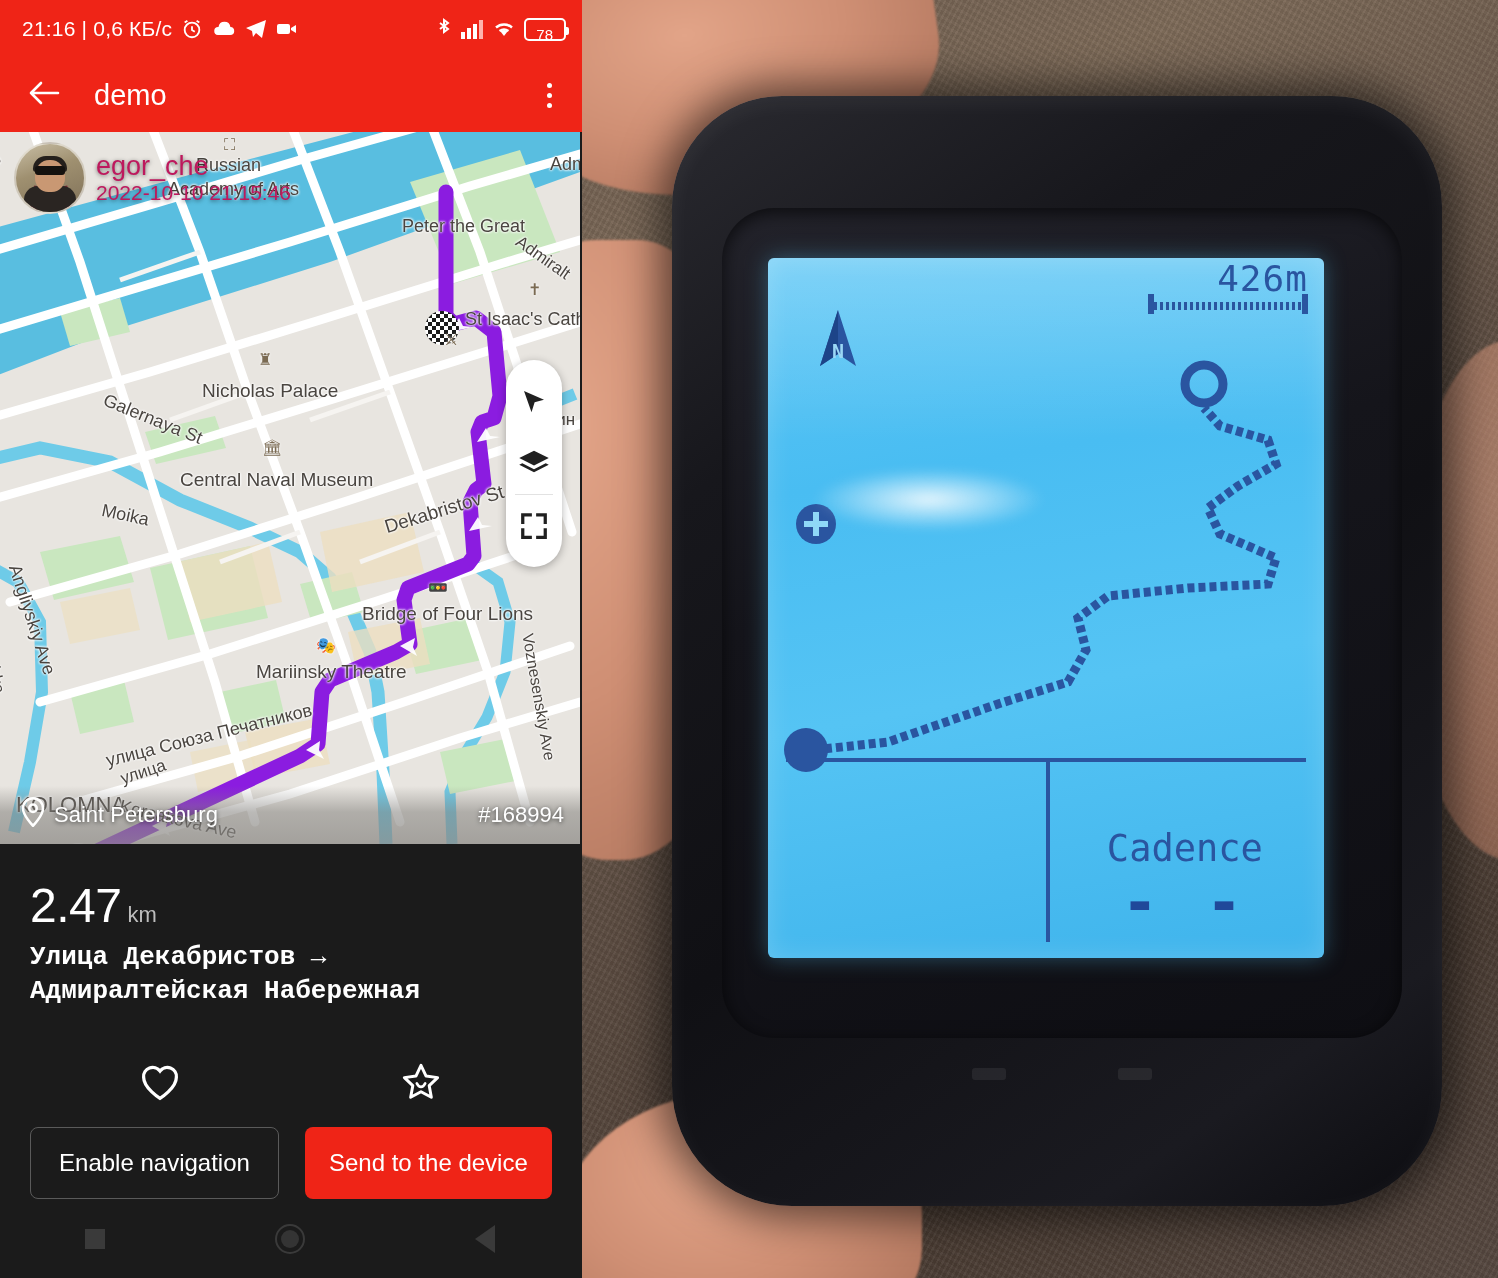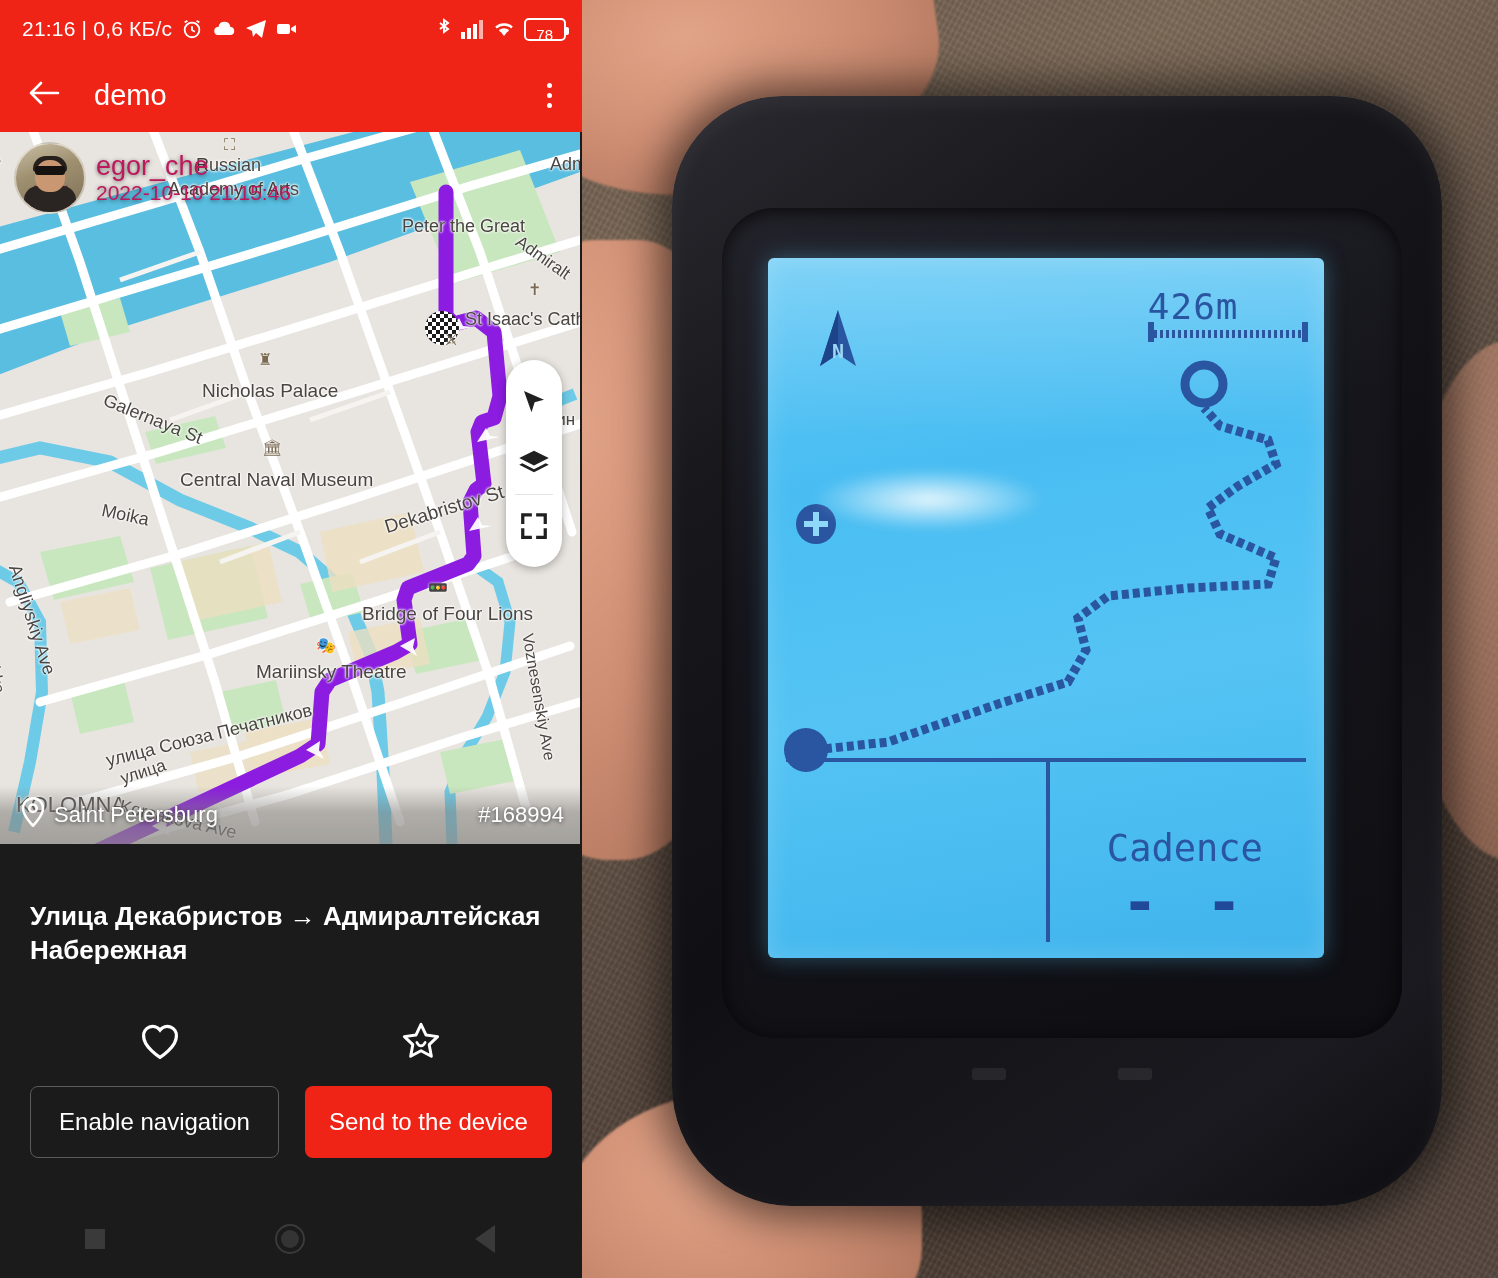--- a/index.html
+++ b/index.html
@@ -85,21 +85,21 @@
     background: linear-gradient(to bottom, rgba(110,110,110,0) 0%, rgba(130,128,124,.55) 45%, rgba(140,138,134,.75) 100%);
   }
   .place { display: flex; align-items: center; gap: 8px; color: #fff; font-size: 22px; text-shadow: 0 1px 4px rgba(0,0,0,.6); }
   .track-id { color: #fff; font-size: 22px; text-shadow: 0 1px 4px rgba(0,0,0,.6); }
 
   
   .info-panel { background: #1b1b1b; padding: 34px 30px 0 30px; height: 380px; position: relative; }
   .distance { color: #fff; display: flex; align-items: baseline; gap: 6px; }
   .distance .val { font-size: 48px; font-weight: 500; letter-spacing: -.5px; }
   .distance .unit { font-size: 22px; color: #bdbdbd; }
-  .route-name { color: #fff; font-size: 26px; font-weight: 700; line-height: 1.3; margin-top: 22px; max-width: 520px; }
+  .route-name { color: #fff; font-size: 26px; font-weight: 700; line-height: 1.3; margin-top: 8px; max-width: 520px; font-family: Liberation Mono, monospace; }
   .actions-row { display: flex; margin-top: 40px; }
   .action-btn { flex: 1; display: flex; align-items: center; justify-content: center; height: 70px; }
   .buttons-row { display: flex; gap: 26px; margin-top: 8px; }
   .btn {
     height: 72px; border-radius: 8px; display: flex; align-items: center; justify-content: center;
     font-size: 24px; font-weight: 500; cursor: pointer;
   }
   .btn-outline { flex: 1; border: 1px solid #5a5a5a; color: #fff; background: transparent; }
   .btn-filled { flex: 1; background: #ef2417; color: #fff; border: none; }
 
@@ -146,21 +146,21 @@
     position: absolute; left: 186px; top: 258px; width: 556px; height: 700px;
     background: linear-gradient(170deg,#5cc6f5 0%, #49bdf2 30%, #55c4f4 60%, #3fb4ec 100%);
     border-radius: 6px;
     box-shadow: 0 0 22px rgba(90,200,250,.35), inset 0 0 26px rgba(255,255,255,.18);
     overflow: hidden;
   }
   .lcd-glare { position:absolute; left: 8%; top: 30%; width: 42%; height: 9%;
     background: radial-gradient(ellipse, rgba(255,255,255,.85) 0%, rgba(255,255,255,0) 70%); filter: blur(5px);}
   .lcd-glare2 { position:absolute; left: 0; top: 0; width: 100%; height: 26%;
     background: linear-gradient(to bottom, rgba(255,255,255,.22), rgba(255,255,255,0)); }
-  .scale-box { position: absolute; right: 16px; top: 28px; text-align: left; }
+  .scale-box { position: absolute; right: 16px; top: 0; text-align: right; }
   .scale-text { font-family: "DejaVu Sans Mono", monospace; font-size: 36px; color: #2a55a0; letter-spacing: 1px; }
   .scale-bar { margin-top: 3px; width: 160px; height: 8px; border: 0; position: relative;
     background: repeating-linear-gradient(90deg, #2a55a0 0 3px, #6fc8f0 3px 6px); }
   .scale-bar::before, .scale-bar::after {
     content:""; position:absolute; top:-8px; width:6px; height:20px; background:#2a55a0; }
   .scale-bar::before { left: 0; } .scale-bar::after { right: 0; }
 
   .north { position: absolute; left: 44px; top: 50px; width: 52px; height: 62px; }
 
   .lcd-divider { position: absolute; left: 18px; right: 18px; bottom: 196px; height: 4px; background: #2a55a0; }
@@ -408,20 +408,24 @@
                 <circle cx="10" cy="9" r="3" fill="none" stroke="#fff" stroke-width="2"></circle>
               </svg>
           </span>
           <span>Saint Petersburg</span>
         </div>
         <div class="track-id">#168994</div>
       </div>
     </div>
 
     <div class="info-panel">
+      <div class="distance">
+        <span class="val">2.47</span>
+        <span class="unit">km</span>
+      </div>
       <div class="route-name">Улица Декабристов → Адмиралтейская Набережная</div>
 
       <div class="actions-row">
         <div class="action-btn">
           <span>
             <svg width="44" height="40" viewBox="0 0 24 22">
                 <path d="M12 20s-9-5.6-9-11.6A5 5 0 0 1 12 5a5 5 0 0 1 9 3.4C21 14.4 12 20 12 20z" fill="none" stroke="#fff" stroke-width="1.8"></path>
               </svg>
           </span>
         </div>

